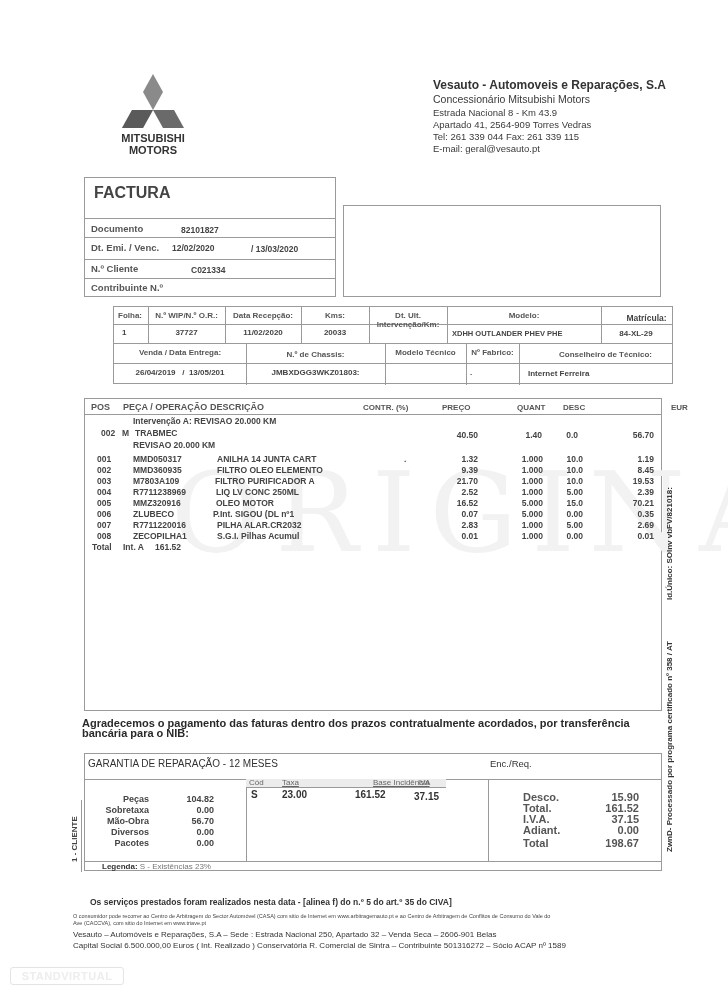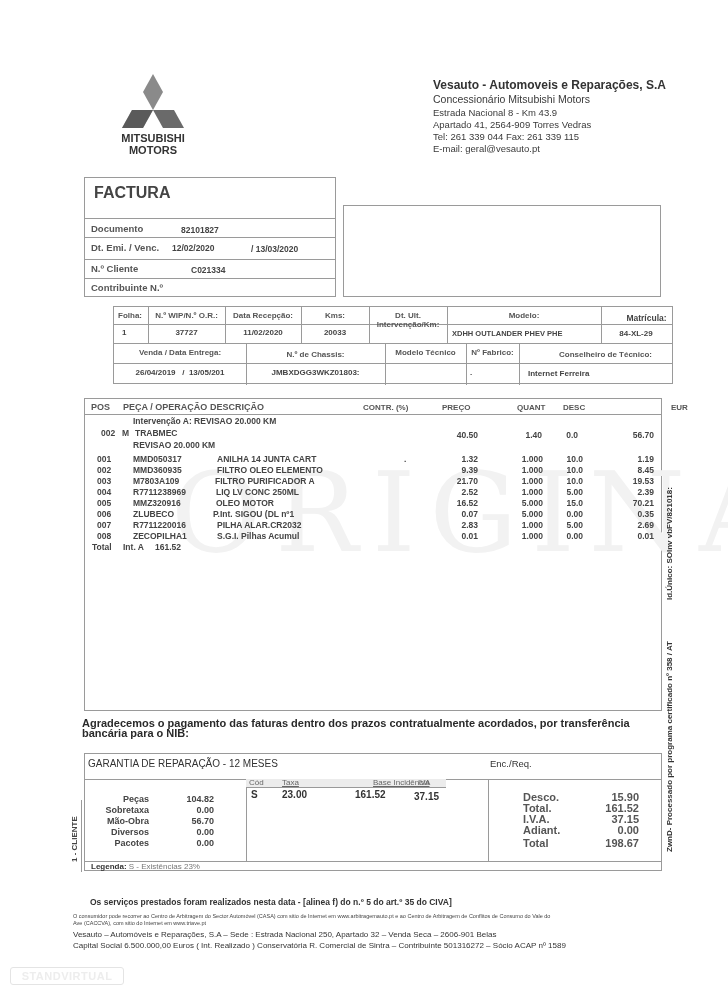--- a/index.html
+++ b/index.html
@@ -277,21 +277,21 @@
     <div style="position:relative; height:11px;">
         <span class="abs" style="left:35px;">Adiant.</span>
         <span class="abs r" style="right:24px;">0.00</span>
       </div>
     <div style="position:relative; height:14px; margin-top:2px;">
         <span class="abs" style="left:35px;">Total</span>
         <span class="abs r" style="right:24px;">198.67</span>
       </div>
   </div>
 
-  <div class="abs" style="left:6px; top:108px; font-size:8px;">
+  <div class="abs" style="left:17px; top:108px; font-size:8px;">
     <span class="b" style="color:#333;">Legenda:</span>
     <span style="color:#777;">S - Existências 23%</span>
   </div>
 </div>
 
 <div class="vert b" style="left:70px; top:862px; font-size:8px; color:#444;">1 - CLIENTE</div>
 <div class="vline" style="left:81px; top:800px; height:72px;"></div>
 <div class="vert b" style="left:665px; top:852px; font-size:8px; color:#333;">ZwnD- Processado por programa certificado nº 358 / AT</div>
 <div class="vert b" style="left:665px; top:600px; font-size:8px; color:#333;">Id.Único: SOInv vbFV/821018:</div>
 

